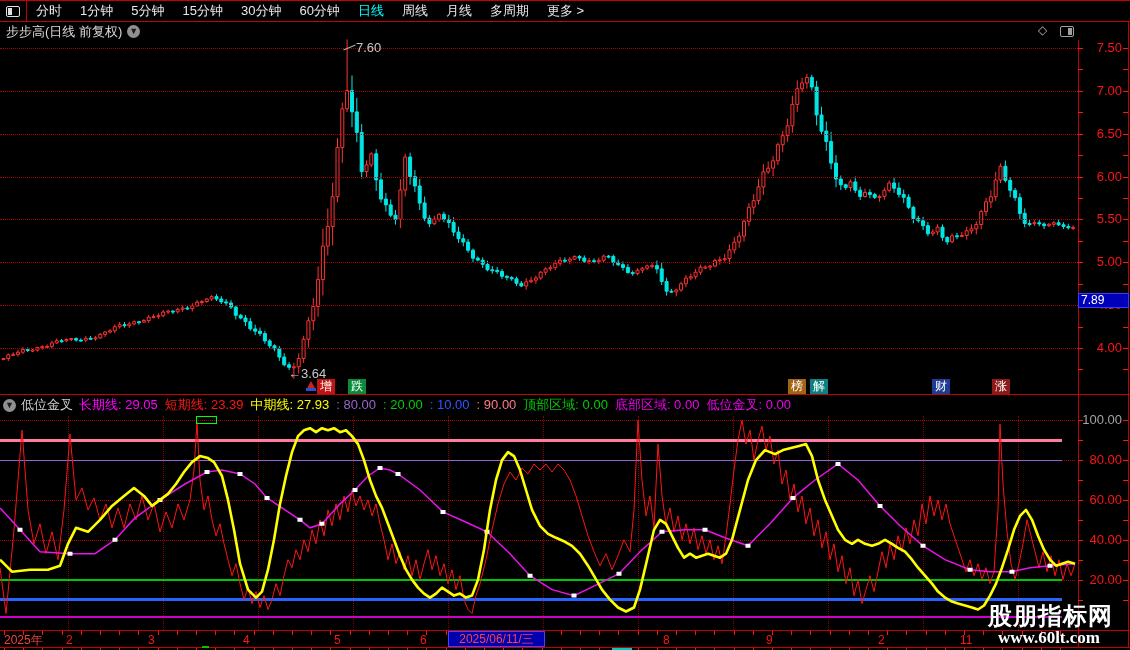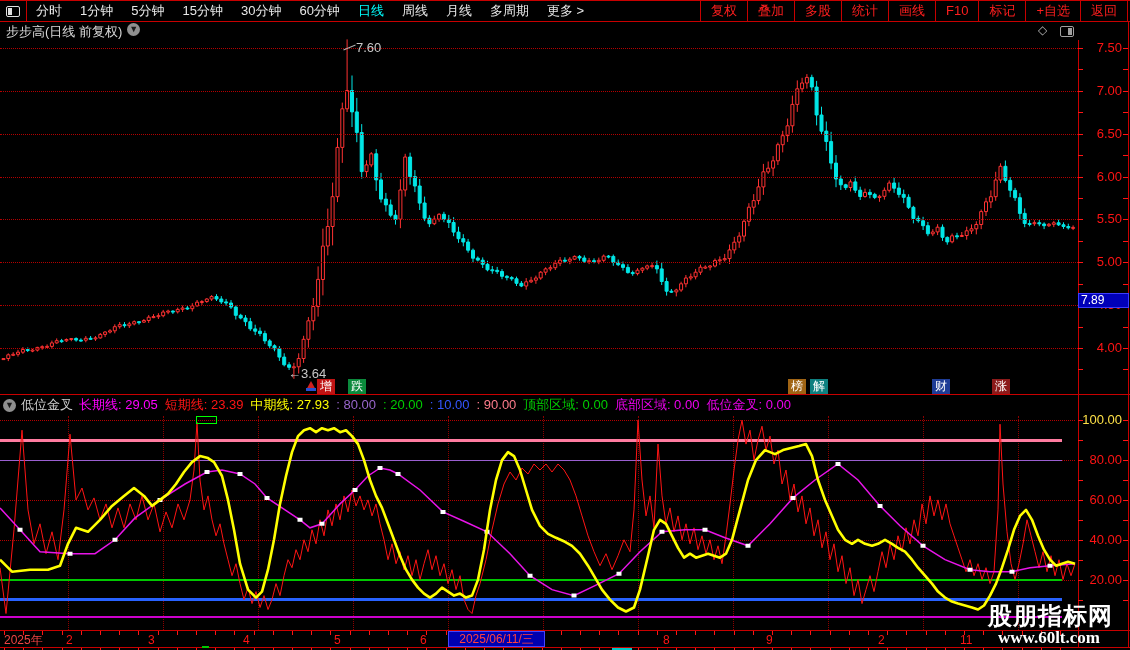--- a/index.html
+++ b/index.html
@@ -9,21 +9,21 @@
   #topbar{position:absolute;left:0;top:0;width:1130px;height:22px;background:#000;
           border-top:1px solid #c80000;border-bottom:1px solid #c80000;display:flex;align-items:stretch;}
   #win-split{width:27px;border-right:1px solid #c80000;display:flex;align-items:center;justify-content:center;}
   #win-split .glyph{width:14px;height:11px;border:1px solid #e0e0e0;border-radius:2px;position:relative;}
   #win-split .glyph::after{content:"";position:absolute;left:1px;top:1px;width:4px;height:7px;background:#e0e0e0;}
   #menu-left{display:flex;align-items:center;}
   .mitem{padding:0 9px;font-size:13px;color:#e8e8e8;line-height:20px;cursor:default;}
   .mitem.active{color:#00ffff;}
   #menu-right{margin-left:auto;display:flex;align-items:stretch;border-right:1px solid #c80000;margin-right:2px;}
   .rbtn{padding:0 10px;font-size:13px;color:#ff1e1e;line-height:20px;border-left:1px solid #c80000;}
-  #titlebar{position:absolute;left:0;top:23px;width:916px;height:17px;display:flex;align-items:flex-start;}
+  #titlebar{position:absolute;left:0;top:23px;width:916px;height:17px;display:flex;align-items:center;}
   #page-title{margin-left:6px;font-size:13px;color:#d8d8d8;}
   .chev-circle{display:inline-block;width:13px;height:13px;border-radius:50%;background:#909090;
                color:#1a1a1a;font-size:9px;line-height:13px;text-align:center;margin-left:5px;}
   #diamond-ico{position:absolute;left:1038px;top:0;color:#b0b0b0;font-size:12px;}
   #window-ico{position:absolute;left:1060px;top:3px;width:14px;height:11px;border:1px solid #a0a0a0;border-radius:2px;}
   #window-ico::after{content:"";position:absolute;right:1px;top:1px;width:4px;height:7px;background:#a0a0a0;}
   #indicator-header{position:absolute;left:0;top:396px;width:1078px;height:18px;display:flex;
                     align-items:center;font-size:13px;white-space:nowrap;overflow:hidden;}
   #indicator-header .src{color:#cfcfcf;margin-left:5px;margin-right:6px;}
   .fld{margin-right:7px;}
@@ -62,31 +62,20 @@
         <span class="mitem">1分钟</span>
         <span class="mitem">5分钟</span>
         <span class="mitem">15分钟</span>
         <span class="mitem">30分钟</span>
         <span class="mitem">60分钟</span>
         <span class="mitem active">日线</span>
         <span class="mitem">周线</span>
         <span class="mitem">月线</span>
         <span class="mitem">多周期</span>
         <span class="mitem">更多 &gt;</span>
-      </div>
-    <div id="menu-right">
-        <span class="rbtn">复权</span>
-        <span class="rbtn">叠加</span>
-        <span class="rbtn">多股</span>
-        <span class="rbtn">统计</span>
-        <span class="rbtn">画线</span>
-        <span class="rbtn">F10</span>
-        <span class="rbtn">标记</span>
-        <span class="rbtn">+自选</span>
-        <span class="rbtn">返回</span>
       </div>
   </div>
 
   <div id="titlebar">
     <span id="page-title">步步高(日线 前复权)</span>
     <span class="chev-circle">▼</span>
     <span id="diamond-ico">◇</span>
     <span id="window-ico"></span>
   </div>
 
@@ -181,21 +170,21 @@
     <div style="position: absolute; left: 1123px; top: 69px; width: 5px; height: 1px; background: rgb(255, 20, 20);"></div>
     <div style="position: absolute; left: 1078px; top: 48px; width: 5px; height: 1px; background: rgb(255, 20, 20);"></div>
     <div style="position: absolute; left: 1123px; top: 48px; width: 5px; height: 1px; background: rgb(255, 20, 20);"></div>
     <div style="position: absolute; left: 317px; top: 379px; height: 15px; line-height: 15px; padding: 0px 3px; background: rgb(192, 20, 20); color: rgb(255, 255, 255); font-size: 12px; z-index: 5;">增</div>
     <div style="position: absolute; left: 348px; top: 379px; height: 15px; line-height: 15px; padding: 0px 3px; background: rgb(11, 138, 60); color: rgb(255, 255, 255); font-size: 12px; z-index: 5;">跌</div>
     <div style="position: absolute; left: 788px; top: 379px; height: 15px; line-height: 15px; padding: 0px 3px; background: rgb(160, 100, 20); color: rgb(255, 255, 255); font-size: 12px; z-index: 5;">榜</div>
     <div style="position: absolute; left: 810px; top: 379px; height: 15px; line-height: 15px; padding: 0px 3px; background: rgb(14, 128, 128); color: rgb(255, 255, 255); font-size: 12px; z-index: 5;">解</div>
     <div style="position: absolute; left: 932px; top: 379px; height: 15px; line-height: 15px; padding: 0px 3px; background: rgb(30, 60, 150); color: rgb(255, 255, 255); font-size: 12px; z-index: 5;">财</div>
     <div style="position: absolute; left: 992px; top: 379px; height: 15px; line-height: 15px; padding: 0px 3px; background: rgb(140, 26, 26); color: rgb(255, 255, 255); font-size: 12px; z-index: 5;">涨</div>
     <div style="position: absolute; left: 0px; top: 420px; width: 1075px; height: 0px; border-top: 1px dotted rgb(180, 0, 0);"></div>
-    <div style="position: absolute; left: 1080px; top: 412px; width: 42px; height: 16px; line-height: 16px; text-align: right; color: #fde047; font-size: 13px; overflow: hidden;">100.00</div>
+    <div style="position: absolute; left: 1080px; top: 412px; width: 42px; height: 16px; line-height: 16px; text-align: right; color: #a3a3a3; font-size: 13px; overflow: hidden;">100.00</div>
     <div style="position: absolute; left: 0px; top: 460px; width: 1075px; height: 0px; border-top: 1px dotted rgb(180, 0, 0);"></div>
     <div style="position: absolute; left: 1080px; top: 452px; width: 42px; height: 16px; line-height: 16px; text-align: right; color: rgb(255, 20, 20); font-size: 13px; overflow: hidden;">80.00</div>
     <div style="position: absolute; left: 0px; top: 500px; width: 1075px; height: 0px; border-top: 1px dotted rgb(180, 0, 0);"></div>
     <div style="position: absolute; left: 1080px; top: 492px; width: 42px; height: 16px; line-height: 16px; text-align: right; color: rgb(255, 20, 20); font-size: 13px; overflow: hidden;">60.00</div>
     <div style="position: absolute; left: 0px; top: 540px; width: 1075px; height: 0px; border-top: 1px dotted rgb(180, 0, 0);"></div>
     <div style="position: absolute; left: 1080px; top: 532px; width: 42px; height: 16px; line-height: 16px; text-align: right; color: rgb(255, 20, 20); font-size: 13px; overflow: hidden;">40.00</div>
     <div style="position: absolute; left: 0px; top: 580px; width: 1075px; height: 0px; border-top: 1px dotted rgb(180, 0, 0);"></div>
     <div style="position: absolute; left: 1080px; top: 572px; width: 42px; height: 16px; line-height: 16px; text-align: right; color: rgb(255, 20, 20); font-size: 13px; overflow: hidden;">20.00</div>
     <div style="position: absolute; left: 1078px; top: 600px; width: 5px; height: 1px; background: rgb(255, 20, 20);"></div>
     <div style="position: absolute; left: 1123px; top: 600px; width: 5px; height: 1px; background: rgb(255, 20, 20);"></div>

